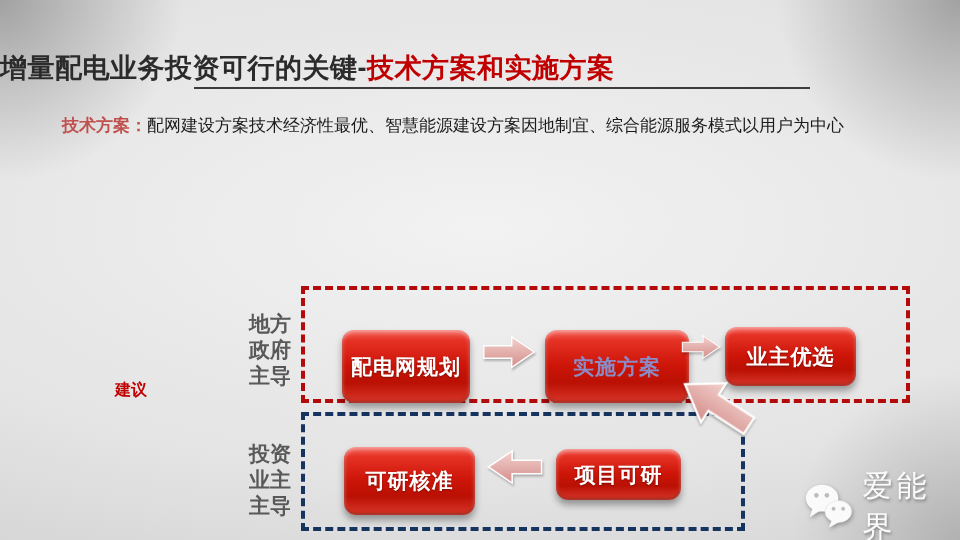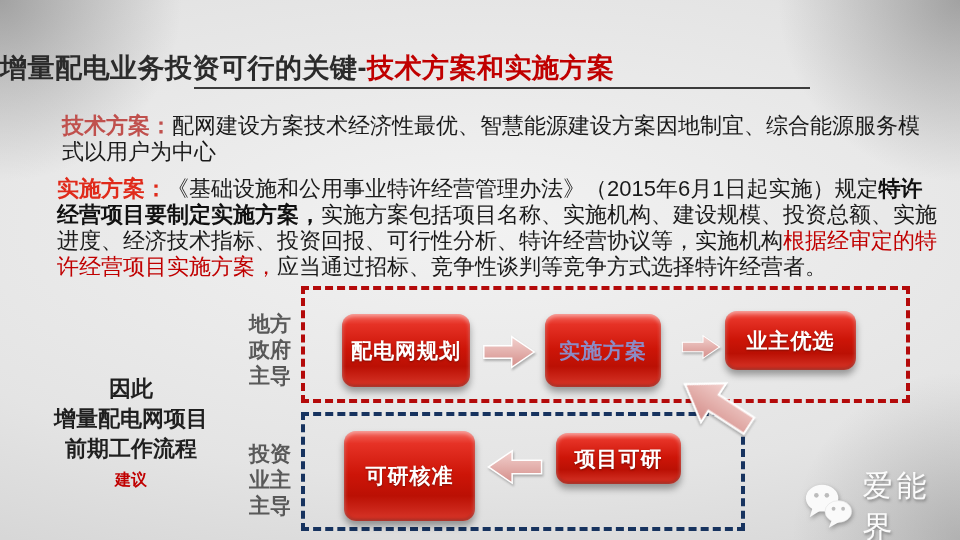--- a/index.html
+++ b/index.html
@@ -22,21 +22,21 @@
   .title-wrap { position: absolute; left: 0; top: 50px; width: 960px; text-align: left; }
   .title-wrap h1 { font-size: 27px; font-weight: bold; letter-spacing: 0.5px; }
   .t-main  { color: #2b2b2b; }
   .t-accent{ color: #c00000; }
   .title-underline {
     position: absolute; left: 194px; top: 87px; width: 616px; height: 0;
     border-bottom: 2px solid #3c3c3c;
   }
 
   
-  .para { position: absolute; font-size: 22px; line-height: 26px; color: #1a1a1a; }
+  .para { position: absolute; font-size: 17px; line-height: 26px; color: #1a1a1a; }
   .para-tech { left: 62px; top: 113px; width: 878px; }
   .para-impl { left: 57px; top: 176px; width: 884px; }
   .p-label { font-weight: bold; }
   .p-label.tech { color: #c0504d; }
   .p-label.impl { color: #e02a1a; }
   .seg-normal { color: #1a1a1a; }
   .seg-bold   { color: #111; font-weight: bold; }
   .seg-red    { color: #c00000; }
 
   
@@ -60,25 +60,26 @@
   .label-gov   { left: 242px; top: 311px; }
   .label-owner { left: 242px; top: 441px; }
 
   .flow-box {
     position: absolute; display: flex; align-items: center; justify-content: center;
     border-radius: 12px; color: #fff; font-size: 21px; font-weight: bold;
     letter-spacing: 1px;
     background: linear-gradient(180deg, #f4685f 0%, #e63226 14%, #cd1508 48%, #bb1004 72%, #d8372a 100%);
     box-shadow: 0 5px 7px rgba(0,0,0,0.35), inset 0 2px 4px rgba(255,255,255,0.45), inset 0 -2px 3px rgba(0,0,0,0.25);
     text-shadow: 0 1px 2px rgba(0,0,0,0.35);
+    margin-top: 16px;
   }
   .box-1 { left: 342px; top: 314px; width: 128px; height: 73px; }
-  .box-2 { left: 545px; top: 314px; width: 116px; height: 73px; color: #8b8bc6; text-shadow: none; }
+  .box-2 { left: 545px; top: 314px; width: 144px; height: 73px; color: #8b8bc6; text-shadow: none; }
   .box-3 { left: 725px; top: 311px; width: 131px; height: 59px; }
-  .box-4 { left: 344px; top: 431px; width: 131px; height: 90px; }
+  .box-4 { left: 344px; top: 431px; width: 131px; height: 68px; }
   .box-5 { left: 556px; top: 433px; width: 125px; height: 51px; }
 
   .flow-arrow { position: absolute; filter: drop-shadow(1px 2px 1px rgba(0,0,0,0.25)); }
   .arrow-1 { left: 481px; top: 334px; width: 56px; height: 36px; }
   .arrow-2 { left: 681px; top: 331px; width: 40px; height: 32px; }
   .arrow-3 { left: 676px; top: 377px; width: 82px; height: 56px; transform: rotate(33deg); }
   .arrow-4 { left: 486px; top: 448px; width: 58px; height: 38px; }
   .flow-arrow svg { width: 100%; height: 100%; display: block; }
 
   
@@ -97,26 +98,22 @@
 
 <div class="slide">
 
   <div class="title-wrap">
     <h1><span class="t-main">增量配电业务投资可行的关键-</span><span class="t-accent">技术方案和实施方案</span></h1>
   </div>
   <div class="title-underline"></div>
 
   <p class="para para-tech"><span class="p-label tech">技术方案：</span><span><span class="seg-normal">配网建设方案技术经济性最优、智慧能源建设方案因地制宜、综合能源服务模式以用户为中心</span></span></p>
 
-  <p class="para para-impl"><span class="p-label impl">实施方案：</span><span><span class="seg-normal">《基础设施和公用事业特许经营管理办法》（2015年6月1日起实施）规定</span><span class="seg-bold">特许经营项目要制定实施方案，</span><span class="seg-normal">实施方案包括项目名称、实施机构、建设规模、投资总额、实施进度、经济技术指标、投资回报、可行性分析、特许经营协议等，实施机构</span><span class="seg-red">根据经审定的特许经营项目实施方案，</span><span class="seg-normal">应当通过招标、竞争性谈判等竞争方式选择特许经营者。</span></span></p>
 
   <div class="conclusion">
-    <div class="conclusion-lines">因此
-增量配电网项目
-前期工作流程</div>
     <div class="conclusion-highlight">建议</div>
   </div>
 
   <div class="dash-rect rect-red"></div>
   <div class="dash-rect rect-blue"></div>
 
   <div class="row-label label-gov">地方
 政府
 主导</div>
   <div class="row-label label-owner">投资

